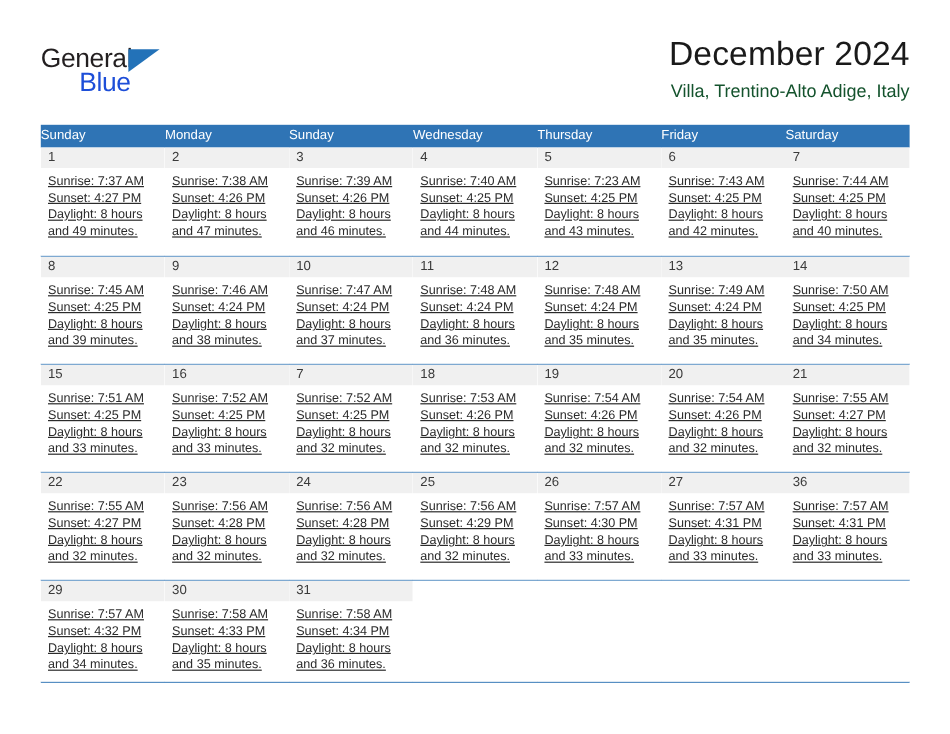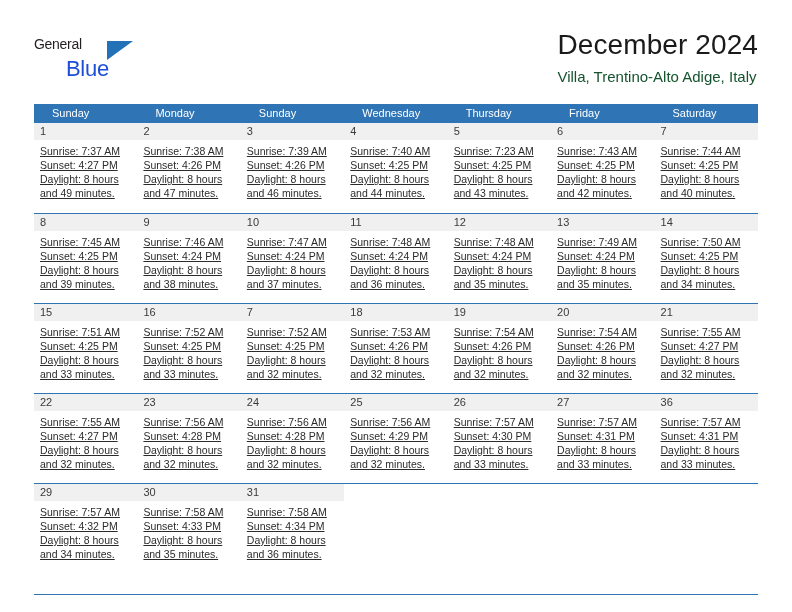--- a/index.html
+++ b/index.html
@@ -30,21 +30,21 @@
     position: absolute;
     left: 0;
     top: 8px;
     width: 140px;
     height: 52px;
   }
   .logo-general {
     position: absolute;
     left: 0;
     top: 0;
-    font-size: 14px;
+    font-size: 22px;
     letter-spacing: -0.3px;
     color: #231f20;
     font-family: "Liberation Sans", sans-serif;
   }
   .logo-tri {
     position: absolute;
     left: 73px;
     top: 5px;
     width: 0;
     height: 0;
@@ -57,20 +57,21 @@
     top: 20px;
     font-size: 22px;
     letter-spacing: -0.3px;
     color: #1d4ed8;
     font-family: "Liberation Sans", sans-serif;
   }
   .title-block {
     position: absolute;
     right: 0;
     top: 0;
+    text-align: right;
   }
   .month-title {
     font-size: 28px;
     font-weight: normal;
     color: #1a1a1a;
     line-height: 34px;
     letter-spacing: 0.1px;
   }
   .location-title {
     font-size: 15px;
@@ -90,31 +91,31 @@
   .weekday-row {
     display: flex;
     background: #2f74b5;
     height: 19px;
   }
   .weekday {
     flex: 1 1 0;
     color: #ffffff;
     font-size: 11px;
     line-height: 19px;
-    padding-left: 18px;
+    padding-left: 0;
     white-space: nowrap;
     overflow: hidden;
   }
   .week-row {
     display: flex;
     border-top: 1px solid #2f74b5;
     height: 90px;
   }
   .week-row.first { border-top: none; }
-  .week-row.last { border-bottom: 1px solid #2f74b5; height: 112px; }
+  .week-row.last { border-bottom: 1px solid #2f74b5; height: 86px; }
   .day-cell {
     flex: 1 1 0;
     position: relative;
     background: #ffffff;
     overflow: hidden;
   }
   .day-number-strip {
     height: 17px;
     background: #f0f0f0;
     padding-left: 6px;

